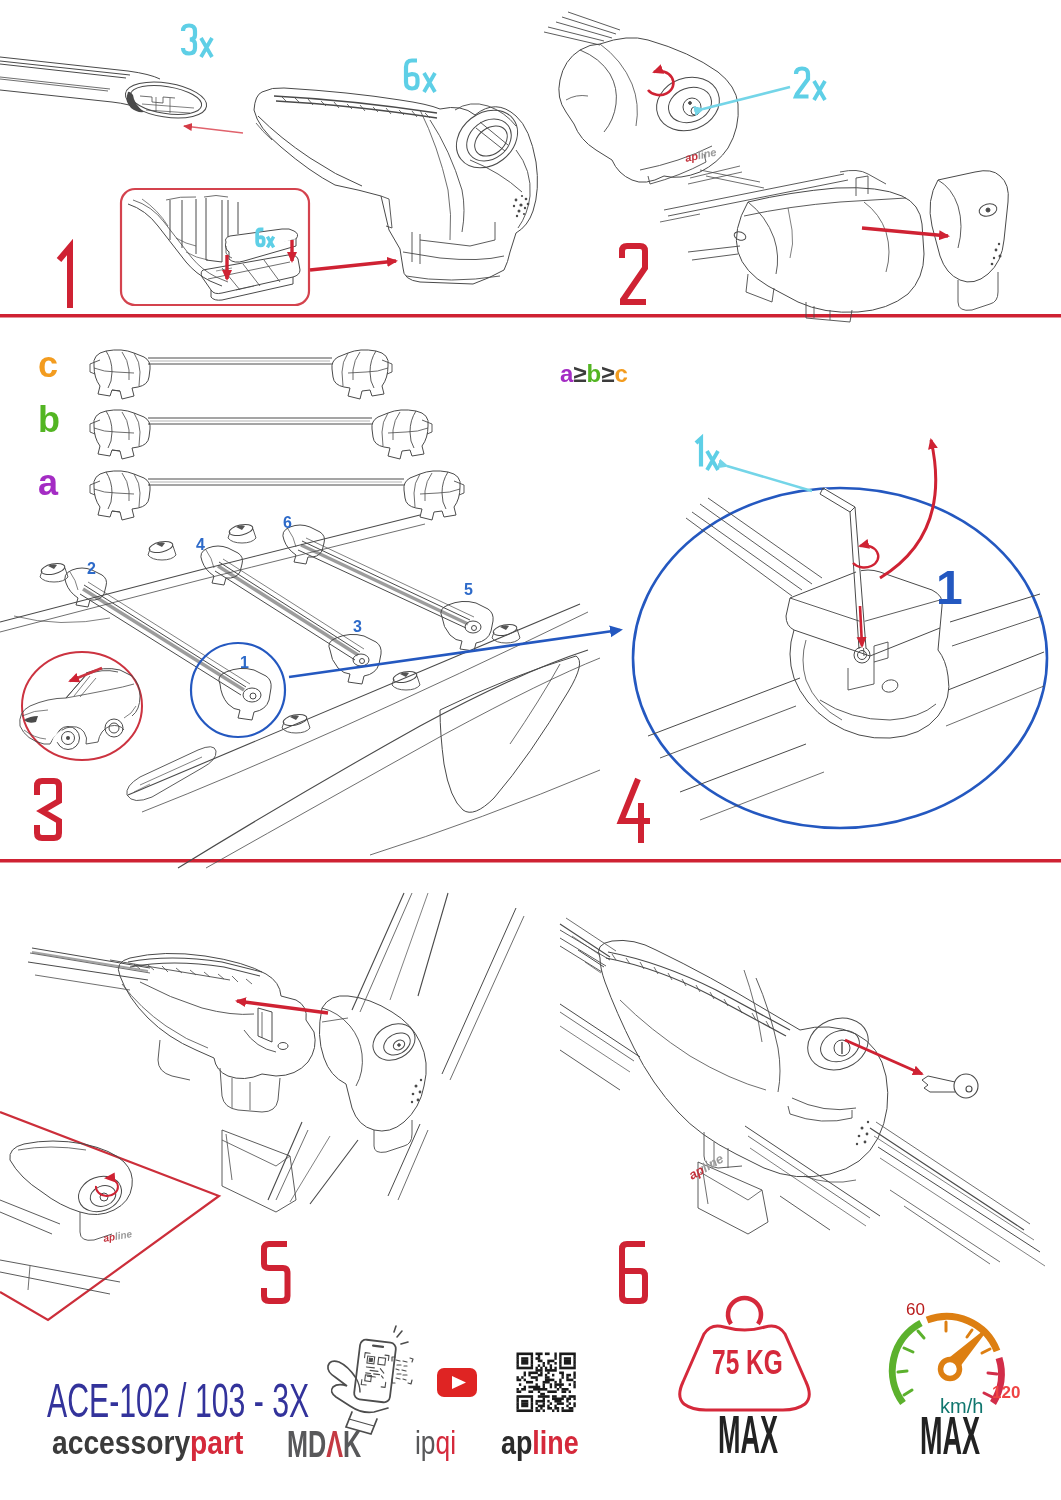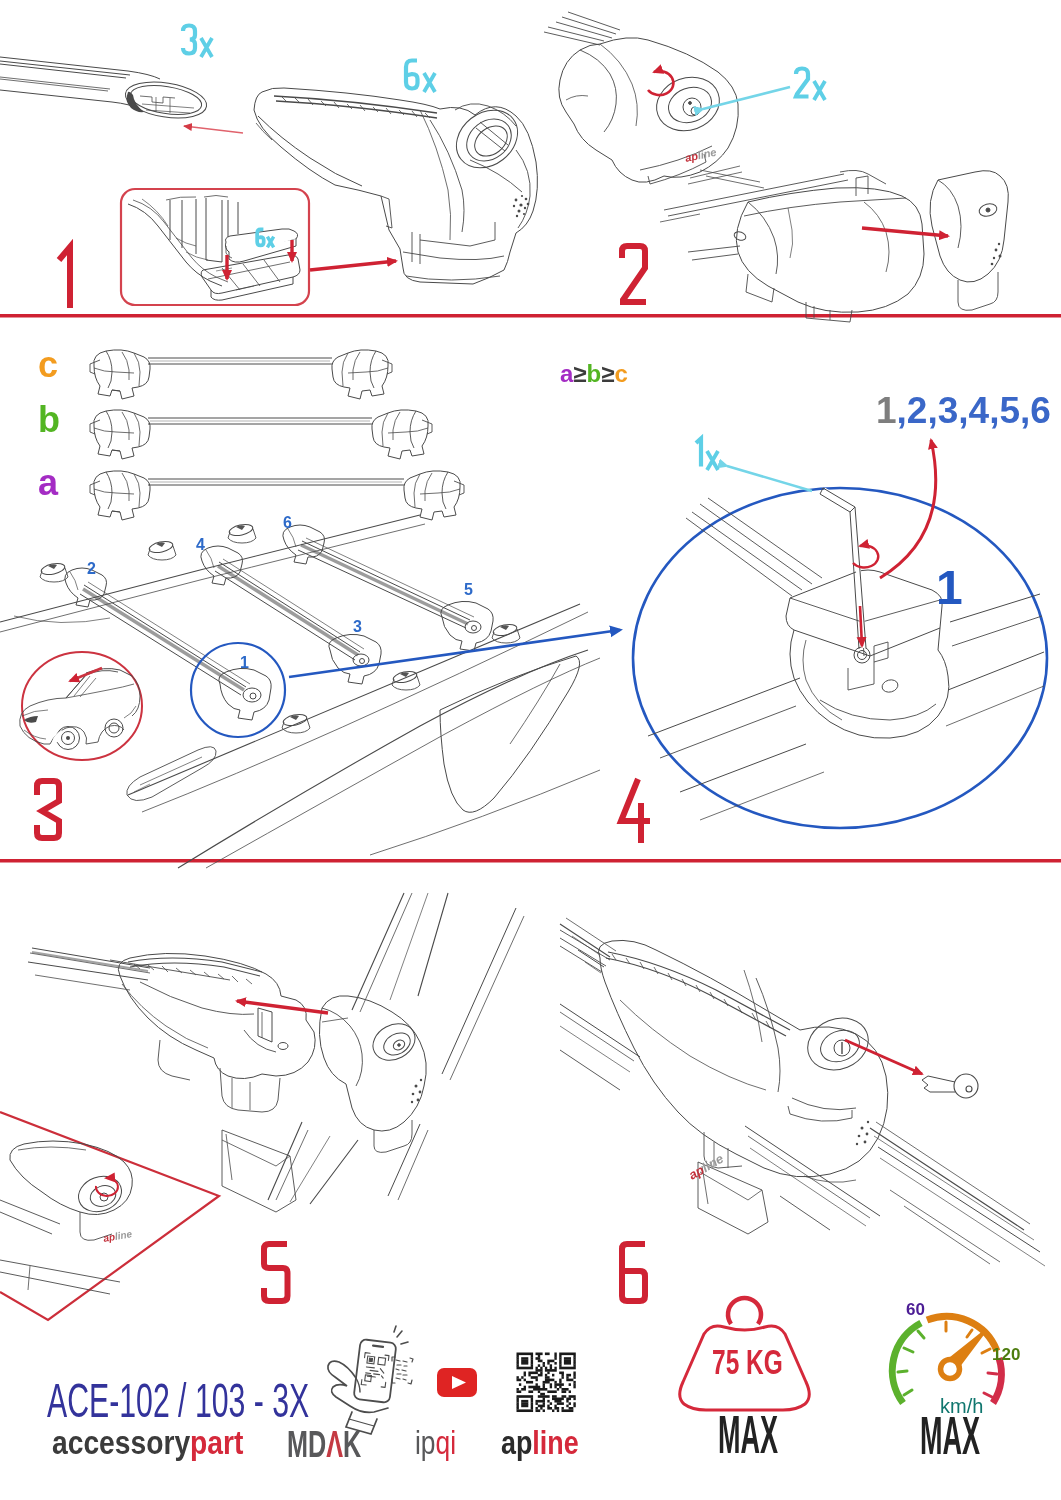--- a/index.html
+++ b/index.html
@@ -743,35 +743,34 @@
   </g>
 </g>
 </svg>
 
 <div class="abs" style="left:38px;top:344px;font-size:36px;font-weight:bold;color:#f39c1f">c</div>
 <div class="abs" style="left:38px;top:399px;font-size:36px;font-weight:bold;color:#53b523">b</div>
 <div class="abs" style="left:38px;top:462px;font-size:36px;font-weight:bold;color:#a42cc4">a</div>
 
 <div class="abs" style="left:560px;top:360px;font-size:24px;font-weight:bold;color:#3c3c3c"><span style="color:#a42cc4">a</span>≥<span style="color:#53b523">b</span>≥<span style="color:#f39c1f">c</span></div>
 
-<div class="abs" style="left:876px;top:390px;font-size:37px;font-weight:bold;color:#3a67c8"><span style="color:#7e7e7e">1</span>,2,3,4,5,6</div>
 
 <div class="abs" style="left:936px;top:560px;font-size:48px;font-weight:bold;color:#2458c0">1</div>
 
 <div class="abs" style="left:87px;top:560px;font-size:16px;font-weight:bold;color:#2d6ac9">2</div>
 <div class="abs" style="left:196px;top:536px;font-size:16px;font-weight:bold;color:#2d6ac9">4</div>
 <div class="abs" style="left:283px;top:514px;font-size:16px;font-weight:bold;color:#2d6ac9">6</div>
 <div class="abs" style="left:353px;top:618px;font-size:16px;font-weight:bold;color:#2d6ac9">3</div>
 <div class="abs" style="left:464px;top:581px;font-size:16px;font-weight:bold;color:#2d6ac9">5</div>
 <div class="abs" style="left:240px;top:654px;font-size:16px;font-weight:bold;color:#2d6ac9">1</div>
 
 <div class="abs" style="left:47px;top:1373px;font-size:48px;color:#33339b;transform:scaleX(.63);transform-origin:left">ACE-102 / 103 - 3X</div>
 <div class="abs" style="left:52px;top:1423px;font-size:34px;font-weight:bold;color:#3b3b3b;transform:scaleX(.83);transform-origin:left">accessory<span style="color:#d5293b">part</span></div>
 <div class="abs" style="left:287px;top:1424px;font-size:36px;font-weight:bold;color:#58585a;transform:scaleX(.7);transform-origin:left">MD<span style="color:#c43a43">Λ</span>K</div>
 <div class="abs" style="left:415px;top:1424px;font-size:33px;color:#58585a;transform:scaleX(.8);transform-origin:left">ip<span style="color:#d5293b">qi</span></div>
 <div class="abs" style="left:501px;top:1423px;font-size:34px;font-weight:bold;color:#2b2b2b;transform:scaleX(.79);transform-origin:left">ap<span style="color:#d5293b">line</span></div>
 <div class="abs" style="left:712px;top:1342px;font-size:35px;color:#d5293b;transform:scaleX(.7);transform-origin:left;font-weight:bold">75 KG</div>
 <div class="abs" style="left:718px;top:1403px;font-size:54px;color:#222;transform:scaleX(.5);transform-origin:left;font-weight:bold">MAX</div>
-<div class="abs" style="left:906px;top:1300px;font-size:17px;font-weight:bold;color:#4c1d95">60</div>
-<div class="abs" style="left:992px;top:1345px;font-size:17px;font-weight:bold;color:#4d7c0f">120</div>
+<div class="abs" style="left:906px;top:1300px;font-size:17px;font-weight:normal;color:#b91c1c">60</div>
+<div class="abs" style="left:992px;top:1383px;font-size:17px;font-weight:bold;color:#ef4444">120</div>
 <div class="abs" style="left:940px;top:1395px;font-size:20px;color:#0f766e">km/h</div>
 <div class="abs" style="left:920px;top:1404px;font-size:54px;color:#222;transform:scaleX(.5);transform-origin:left;font-weight:bold">MAX</div>
 </div>
 
 </body></html>

